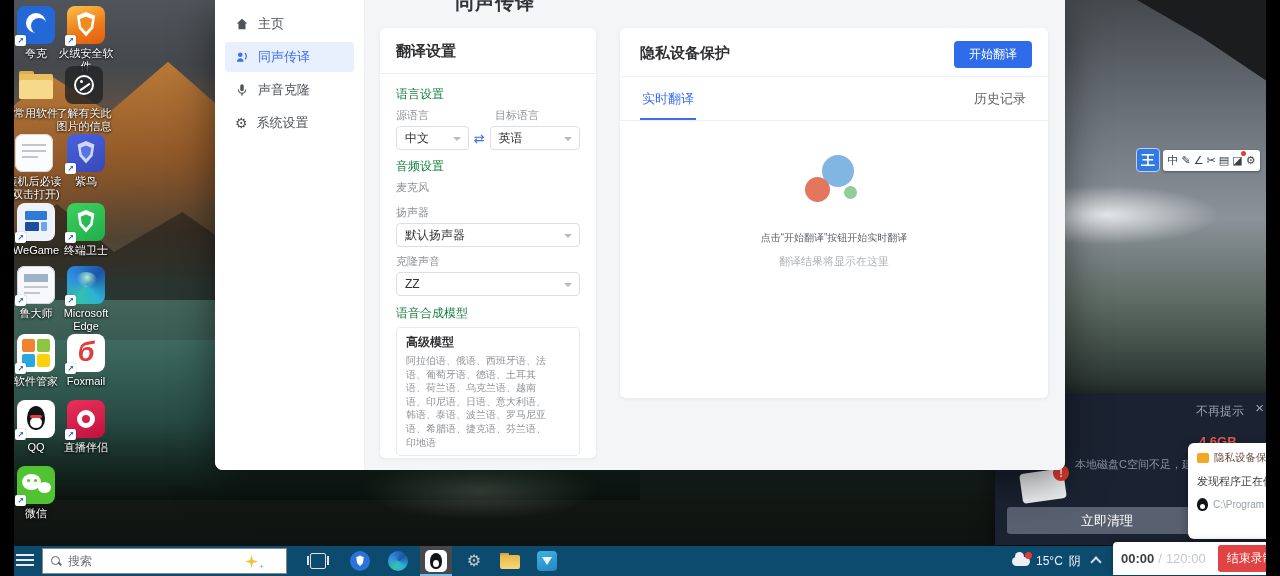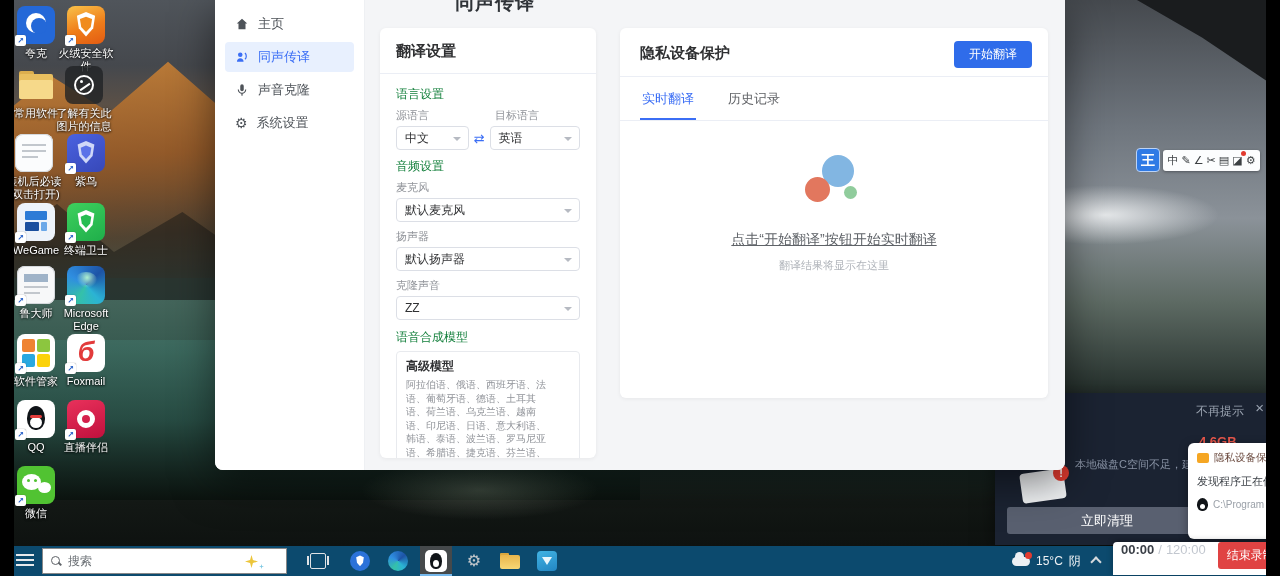--- a/index.html
+++ b/index.html
@@ -120,30 +120,30 @@
   .gap { height:7px; }
   .mbox { position:relative; border:1px solid #e8eaee; border-radius:4px; padding:6px 24px 6px 9px; margin-bottom:7px; cursor:pointer; }
   .mbox .mt { font-size:12px; font-weight:bold; color:#303133; }
   .mbox .ml { font-size:10px; color:#909399; margin-top:3px; line-height:1.36; }
   .radio { position:absolute; right:6px; top:14px; width:13px; height:13px; border:1.5px solid #dcdfe6; border-radius:50%; }
 
   .card2 { left:255px; top:28px; width:428px; height:370px; }
   .card2 .hd { position:relative; padding:16px 20px 13px; font-size:15px; font-weight:bold; color:#303133; border-bottom:1px solid #ebeef5; }
   .btn-start { position:absolute; right:16px; top:13px; width:78px; height:27px; background:#2f6cea; color:#fff;
     font-size:12px; border:none; border-radius:4px; cursor:pointer; font-family:inherit; }
-  .tabs { display:flex; gap:30px; padding:0 20px; border-bottom:1px solid #ebeef5; }
+  .tabs { display:flex; gap:30px; padding:0 20px; border-bottom:1px solid #ebeef5;justify-content:space-between; }
   .tab { font-size:13px; color:#606266; padding:13px 2px 10px; cursor:pointer; border-bottom:2px solid transparent; }
   .tab.active { color:#3b6ef5; border-bottom-color:#3b6ef5; }
   .empty { text-align:center; padding-top:34px; }
   .bubbles { position:relative; width:58px; height:50px; margin:0 auto; }
   .bub { position:absolute; border-radius:50%; }
   .bub.blue { width:32px; height:32px; left:17px; top:0; background:#82b6e2; }
   .bub.orange { width:25px; height:25px; left:0; top:22px; background:#e2775e; }
   .bub.green { width:13px; height:13px; left:39px; top:31px; background:#90cc9c; }
-  .empty-t { font-size:14px; color:#5f6368; margin-top:26px;text-decoration:underline; }
+  .empty-t { font-size:10px; color:#5f6368; margin-top:26px; }
   .empty-s { font-size:11px; color:#b0b4ba; margin-top:9px; }
 
   
   .ftb-logo { position:absolute; left:1136px; top:148px; width:24px; height:24px; z-index:2; background:#2f7ae5;
     border:1px solid #bcd3f5; border-radius:4px; color:#fff; font-size:14px; font-weight:bold; text-align:center; line-height:22px; cursor:pointer; }
   .ftb { position:absolute; left:1163px; top:150px; width:97px; height:21px; z-index:2; background:#fcfdfe;
     border-radius:3px; box-shadow:0 1px 3px rgba(0,0,0,.35); display:flex; align-items:center; justify-content:space-around; padding:0 3px; }
   .ftb .fi { font-size:11px; color:#3c4043; line-height:1; cursor:pointer; position:relative; }
   .ftb .fi.reddot::after { content:""; position:absolute; right:-3px; top:-4px; width:5px; height:5px; background:#e23b30; border-radius:50%; }
 
@@ -167,21 +167,21 @@
   .priv .r { display:flex; align-items:center; gap:5px; white-space:nowrap; }
   .priv .r1 { font-size:10.5px; color:#6b4a3f; margin-bottom:9px; }
   .priv .r2 { font-size:11px; color:#3a3f45; margin-bottom:9px; }
   .priv .r3 { font-size:10px; color:#9aa0a8; }
   .priv .fico { width:12px; height:10px; background:#f5a623; border-radius:2px 2px 2px 2px; flex:0 0 auto; }
   .priv .qico { width:11px; height:13px; background:#101418; border-radius:50% 50% 45% 45%; flex:0 0 auto; position:relative; }
   .priv .qico::after { content:""; position:absolute; left:3px; top:6px; width:5px; height:5px; background:#fff; border-radius:50%; }
 
   
   .rec { position:absolute; left:1113px; top:542px; width:167px; height:33px; background:#fff; z-index:7;
-    border-radius:4px 0 0 0; box-shadow:0 -1px 6px rgba(0,0,0,.3); display:flex; align-items:flex-start; padding:0 8px; gap:4px; }
+    border-radius:4px 0 0 0; box-shadow:0 -1px 6px rgba(0,0,0,.3); display:flex; align-items:center; padding:0 8px; gap:4px; }
   .rec .el { font-size:13px; font-weight:bold; color:#3a3f47; }
   .rec .sp,.rec .tt { font-size:13px; color:#c2c7cf; }
   .rec .stop { margin-left:8px; background:#e04343; color:#fff; border:none; border-radius:3px;
     font-size:12px; padding:5px 9px; cursor:pointer; font-family:inherit; white-space:nowrap; }
 
   
   .tb { position:absolute; left:0; right:0; bottom:0; height:30px; background:#0c4a6e; z-index:5; }
   .tb-ham { position:absolute; left:16px; top:8px; width:18px; height:14px; cursor:pointer; }
   .tb-ham i { display:block; height:2px; background:#e8eaec; margin-bottom:3px; }
   .tb-search { position:absolute; left:42px; top:2px; width:245px; height:26px; background:#fff; border:1px solid #888;
@@ -423,21 +423,20 @@
             <span>源语言</span>
             <span class="t2">目标语言</span>
           </div>
           <div class="selrow">
             <div class="sel w1"><span>中文</span></div>
             <span class="swap">⇄</span>
             <div class="sel w2"><span>英语</span></div>
           </div>
           <div class="sec">音频设置</div>
           <div class="flbl">麦克风</div>
-          <div class="sel full"><span>默认麦克风</span></div>
           <div class="gap"></div>
           <div class="flbl">扬声器</div>
           <div class="sel full"><span>默认扬声器</span></div>
           <div class="gap"></div>
           <div class="flbl">克隆声音</div>
           <div class="sel full"><span>ZZ</span></div>
           <div class="gap"></div>
           <div class="sec">语音合成模型</div>
           <div class="mbox">
             <div class="mt">高级模型</div>

